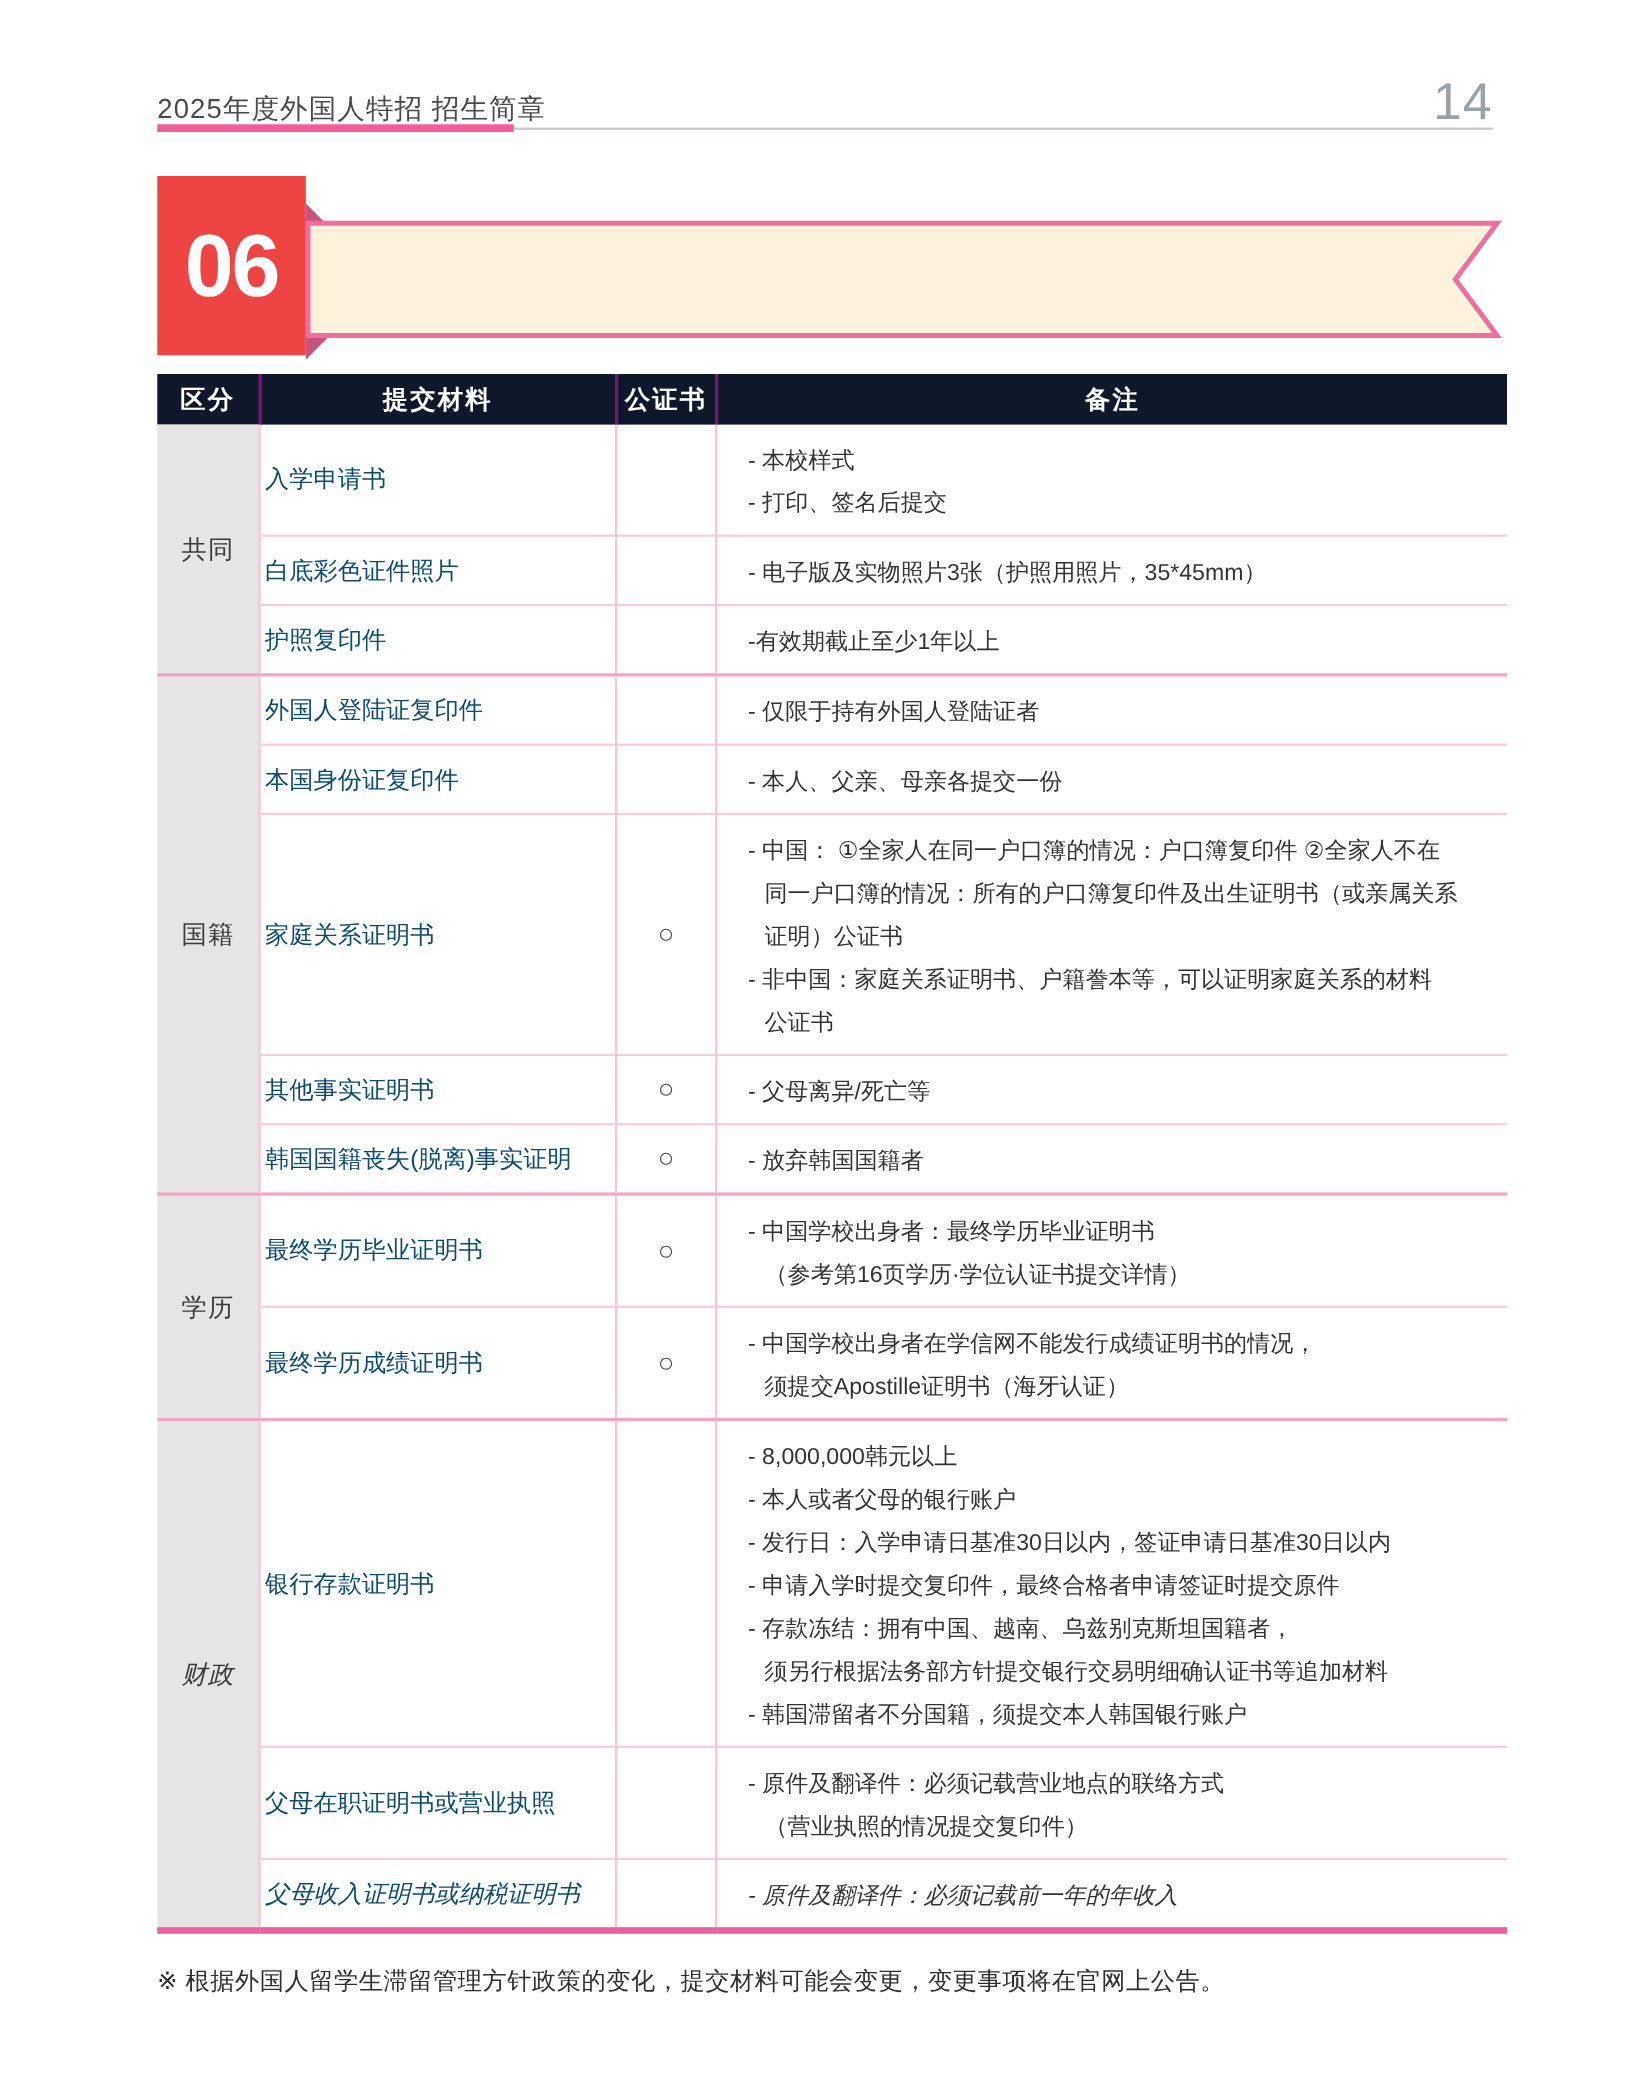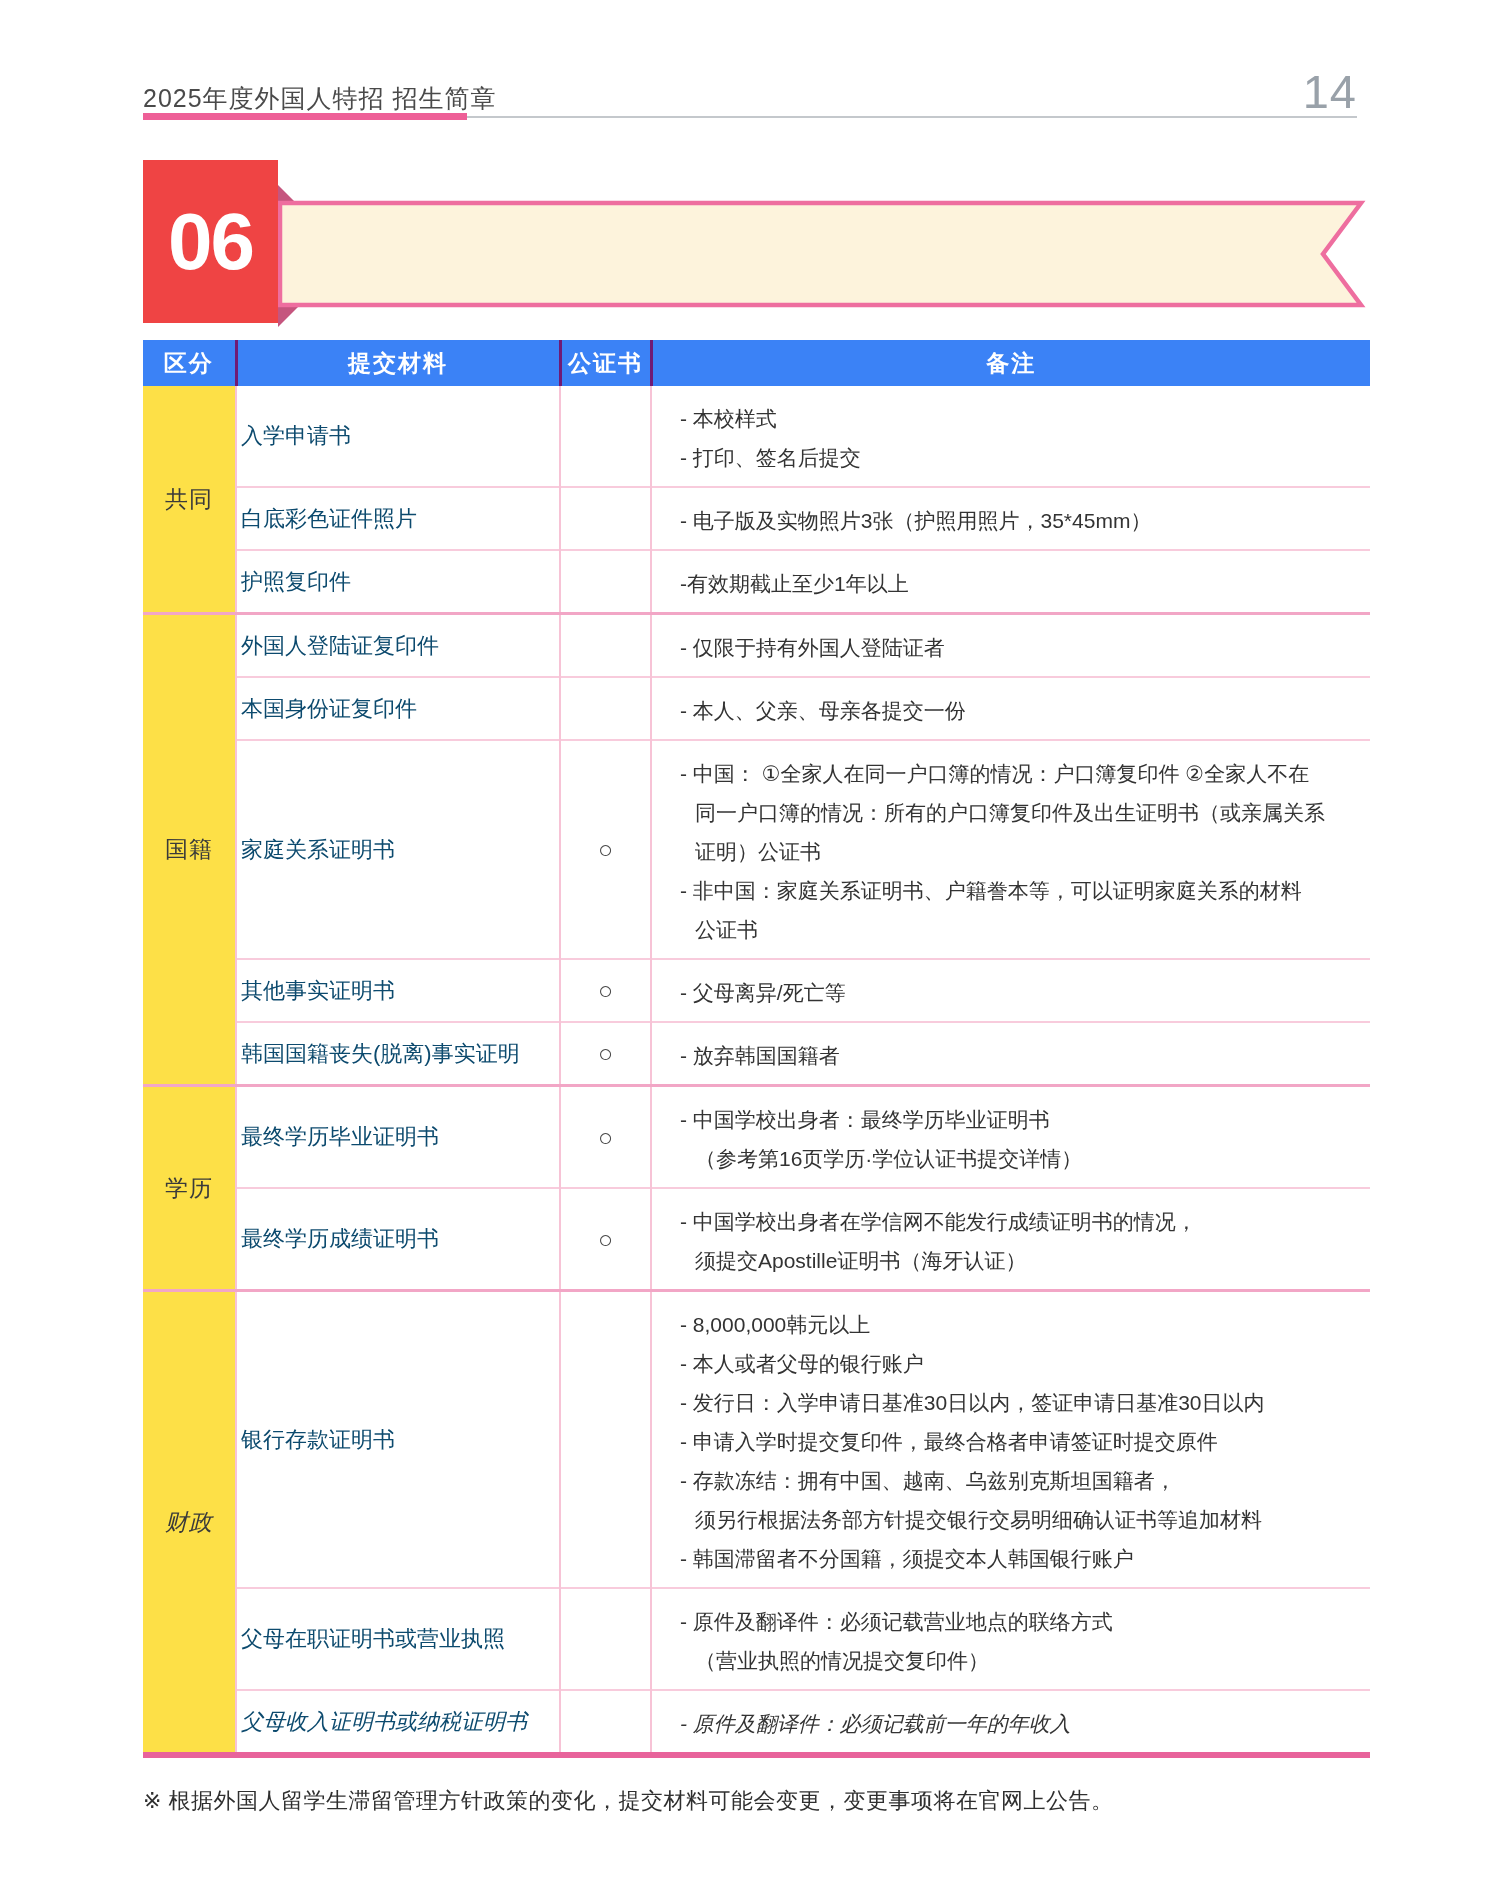--- a/index.html
+++ b/index.html
@@ -25,26 +25,26 @@
   .ribbon-svg{position:absolute;left:278px;top:200px;}
   .ribbon-title{
     position:absolute;left:278px;top:202px;width:1050px;height:104px;
     display:flex;align-items:center;justify-content:center;
     font-size:44px;font-weight:800;color:#0f0f0f;letter-spacing:2px;
   }
   
   .content{position:absolute;left:143px;top:340px;width:1227px;}
   table.subm{border-collapse:collapse;width:1227px;table-layout:fixed;}
   table.subm th{
-    background:#3b82f6;color:#ffffff;font-size:23px;font-weight:700;
+    background:#0f172a;color:#ffffff;font-size:23px;font-weight:700;
     height:46px;padding:0;text-align:center;letter-spacing:2px;
   }
   table.subm th + th{border-left:3px solid #701a75;margin-left:12px;}
   td.group{
-    background:#fde047;text-align:center;vertical-align:middle;
+    background:#e5e5e5;text-align:center;vertical-align:middle;
     font-size:23px;color:#3a3a3a;letter-spacing:1px;
   }
   td.material{
     text-align:left;vertical-align:middle;font-size:22px;color:#0c4a6e;
     padding:0 4px;border-left:2px solid #f7c3d6;
   }
   td.notar{
     text-align:center;vertical-align:middle;font-size:25px;color:#4a4a4a;
     border-left:2px solid #f7c3d6;
   }

